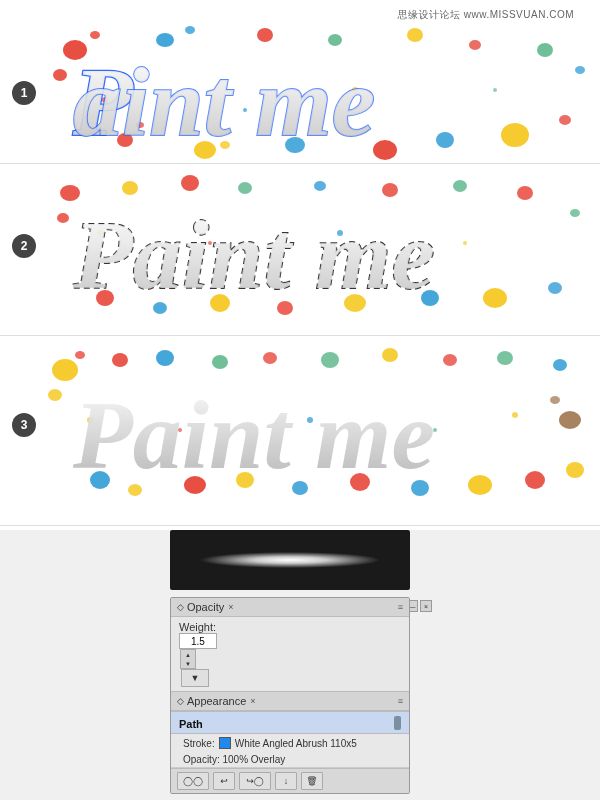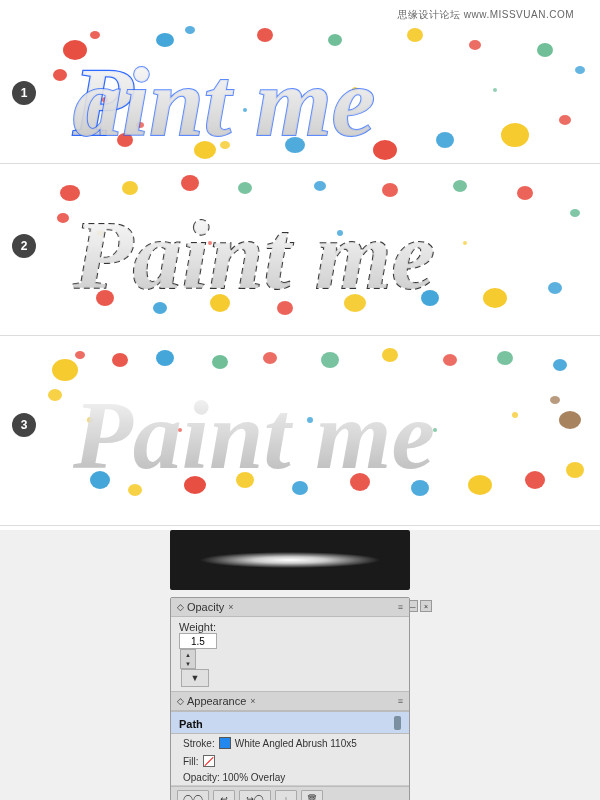--- a/index.html
+++ b/index.html
@@ -512,24 +512,20 @@
         <div style="width:7px; height:14px; background:#7a8fa0; border-radius:2px; margin-top:1px;"></div>
       </div>
     </div>
 
     <div class="appearance-item-row">
       <span>Stroke:</span>
       <div class="color-swatch" style="background: #2288ee; border-color: #555;"></div>
       <span style="font-size:10px;">White Angled Abrush 110x5</span>
     </div>
 
-    <div class="appearance-item-row">
-      <span>Fill:</span>
-      <div class="none-swatch"></div>
-    </div>
 
     <div class="opacity-row">
       <span>Opacity: 100% Overlay</span>
     </div>
 
     <div class="panel-toolbar">
       <div class="toolbar-btn toolbar-btn-wide">◯◯</div>
       <div class="toolbar-btn">↩</div>
       <div class="toolbar-btn toolbar-btn-wide">↪◯</div>
       <div class="toolbar-btn">↓</div>

